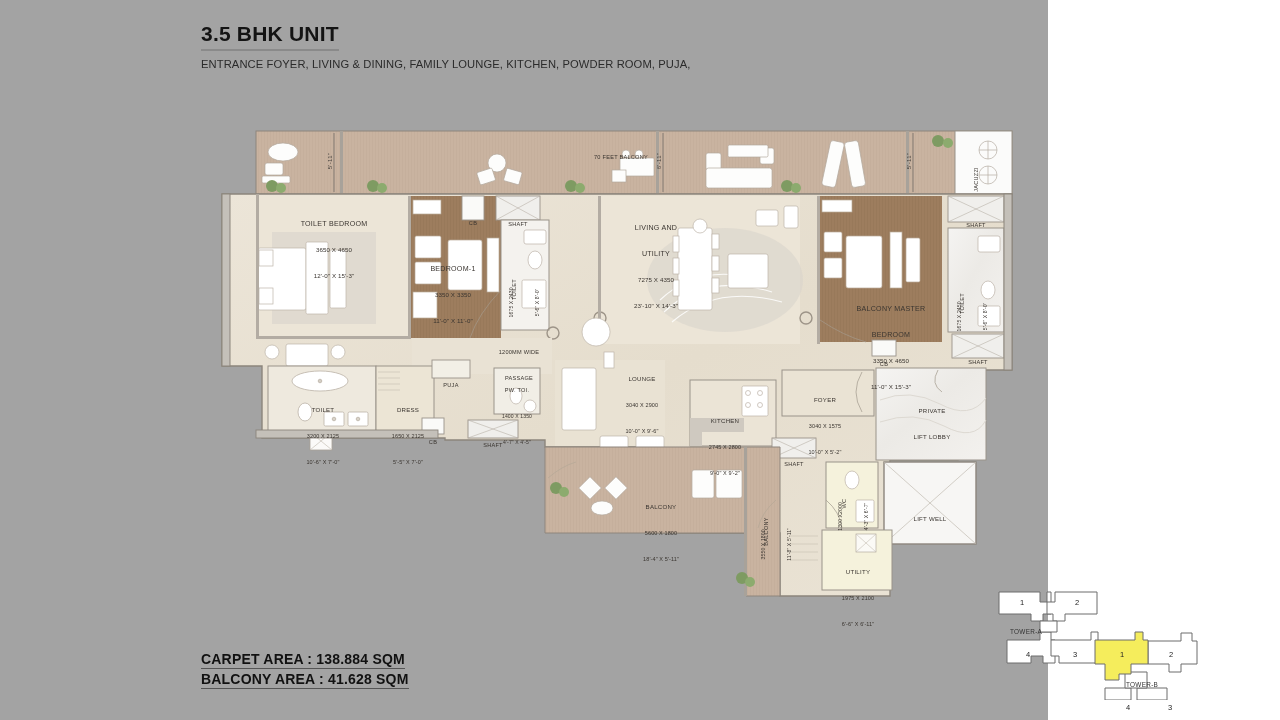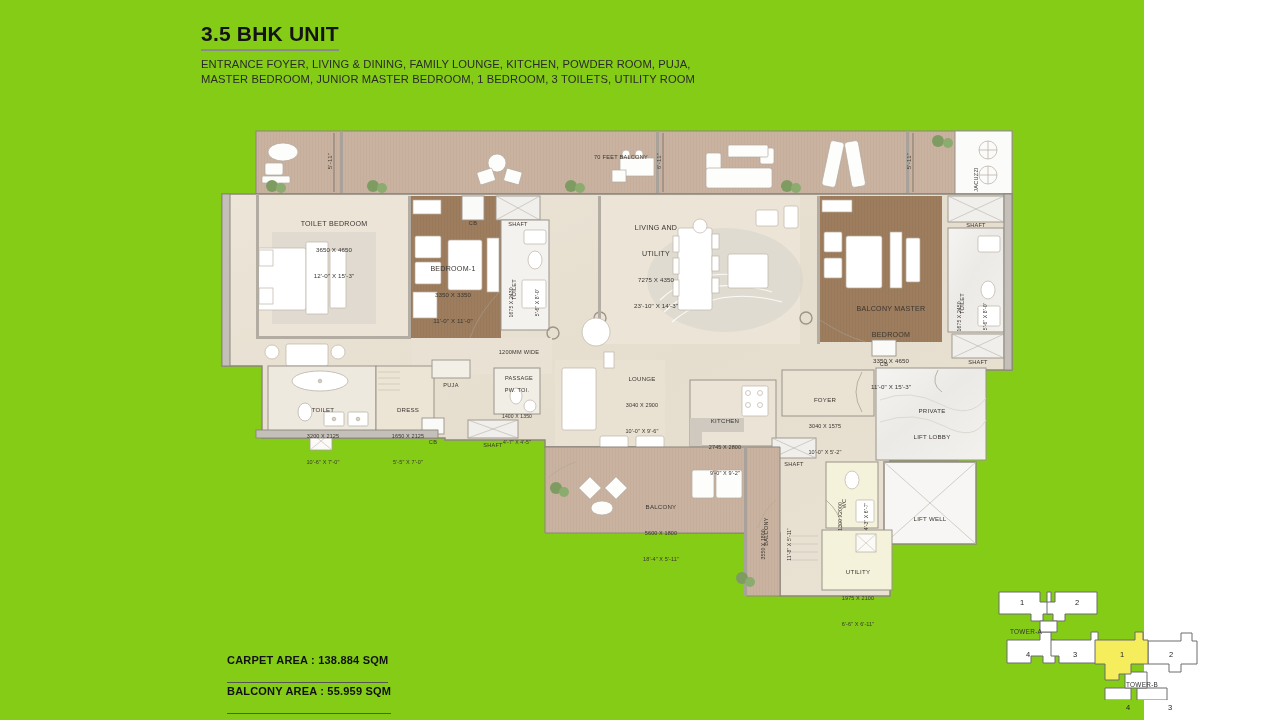--- a/index.html
+++ b/index.html
@@ -3,45 +3,44 @@
 <meta charset="utf-8">
 <style>
   * { box-sizing: border-box; }
   html, body {
     margin: 0; padding: 0;
     width: 1280px; height: 720px;
     background: #ffffff;
     font-family: "Liberation Sans", sans-serif;
     overflow: hidden;
   }
-  #page { position: relative; width: 1144px; height: 720px; background: #84cc16; }
+  #page { position: relative; width: 1048px; height: 720px; background: #a3a3a3; }
 
   
   .title {
     position: absolute; left: 201px; top: 22px;
     font-size: 21px; font-weight: bold; color: #141414;
     letter-spacing: 0.2px;
     border-bottom: 2px solid #8a8a8a;
     padding-bottom: 3px;
   }
   .subtitle {
     position: absolute; left: 201px; top: 57px;
     font-size: 11.2px; color: #2b2b2b; line-height: 14.5px;
     letter-spacing: 0.1px; width: 540px;
   }
 
   
   .area-block { position: absolute; left: 201px; top: 650px; }
   .area-line {
-    font-size: 11px; font-weight: bold; color: #111;
+    font-size: 14px; font-weight: bold; color: #111;
     border-bottom: 1.5px solid #555;
-    padding-bottom: 16px; margin-bottom: 2px;
+    padding-bottom: 1px; margin-bottom: 2px;
     display: inline-block;
     letter-spacing: 0.2px;
-    margin-left: 26px;
   }
   .area-line2 { display: block; }
 
   
   #plan { position: absolute; left: 0; top: 0; width: 1280px; height: 720px; }
 
   
   .lbl {
     position: absolute;
     font-family: "Liberation Sans", sans-serif;
@@ -75,21 +74,20 @@
   .kp-num { position:absolute; font-size:7.5px; color:#222; font-family:"Liberation Sans", sans-serif; }
 </style>
 </head>
 <body>
 
 <div id="page">
 
   <div class="title">3.5 BHK UNIT</div>
   <div class="subtitle">
     <span>ENTRANCE FOYER, LIVING &amp; DINING, FAMILY LOUNGE, KITCHEN, POWDER ROOM, PUJA,</span><br>
-    <span>MASTER BEDROOM, JUNIOR MASTER BEDROOM, 1 BEDROOM, 3 TOILETS, UTILITY ROOM</span>
   </div>
 
   <svg id="plan" viewBox="0 0 1280 720" xmlns="http://www.w3.org/2000/svg">
     <defs>
       <pattern id="wood" width="3" height="3" patternUnits="userSpaceOnUse">
         <rect width="3" height="3" fill="#9d7d5e"></rect>
         <line x1="0" y1="0" x2="0" y2="3" stroke="#8d6e51" stroke-width="0.6"></line>
       </pattern>
       <pattern id="deck" width="3" height="3" patternUnits="userSpaceOnUse">
         <rect width="3" height="3" fill="#c9b3a0"></rect>
@@ -524,21 +522,21 @@
   <div class="lbl tiny" style="left:566px; top:136px; width:110px;">
     <span class="nm">70 FEET BALCONY</span>
   </div>
 
   <div class="dimtxt" style="left:322px; top:158px;">5'-11"</div>
   <div class="dimtxt" style="left:651px; top:158px;">6'-11"</div>
   <div class="dimtxt" style="left:901px; top:158px;">5'-11"</div>
 
   <div class="area-block">
     <div class="area-line">CARPET AREA : 138.884 SQM</div>
-    <div class="area-line area-line2">BALCONY AREA : 55.959 SQM</div>
+    <div class="area-line area-line2">BALCONY AREA : 41.628 SQM</div>
   </div>
 
   <svg id="keyplan" viewBox="0 0 215 112" xmlns="http://www.w3.org/2000/svg">
     <g fill="#ffffff" stroke="#6d6d6d" stroke-width="1" stroke-linejoin="round">
 
       <path d="M14 4 L55 4 L55 14 L62 14 L62 4 L66 4 L66 26 L58 26 L58 33 L46 33 L46 26 L14 26 Z"></path>
 
       <path d="M70 4 L112 4 L112 26 L80 26 L80 33 L68 33 L68 26 L62 26 L62 14 L70 14 Z"></path>
 
       <path d="M22 52 L55 52 L55 44 L66 44 L66 52 L70 52 L70 75 L58 75 L58 68 L46 68 L46 75 L22 75 Z"></path>

